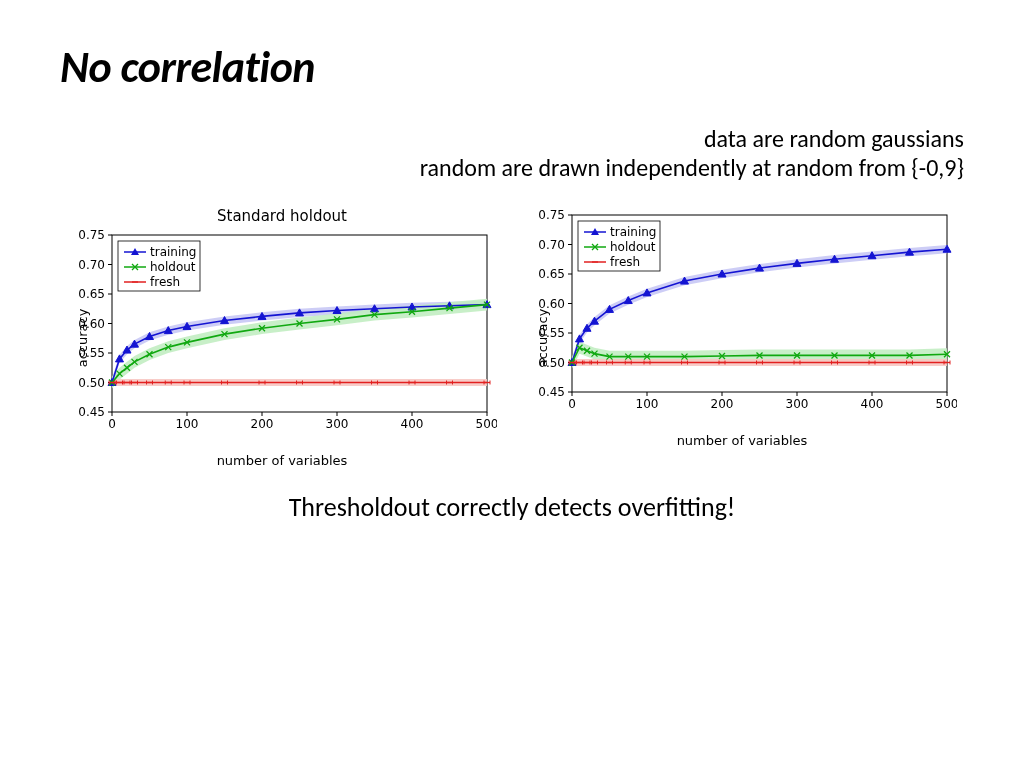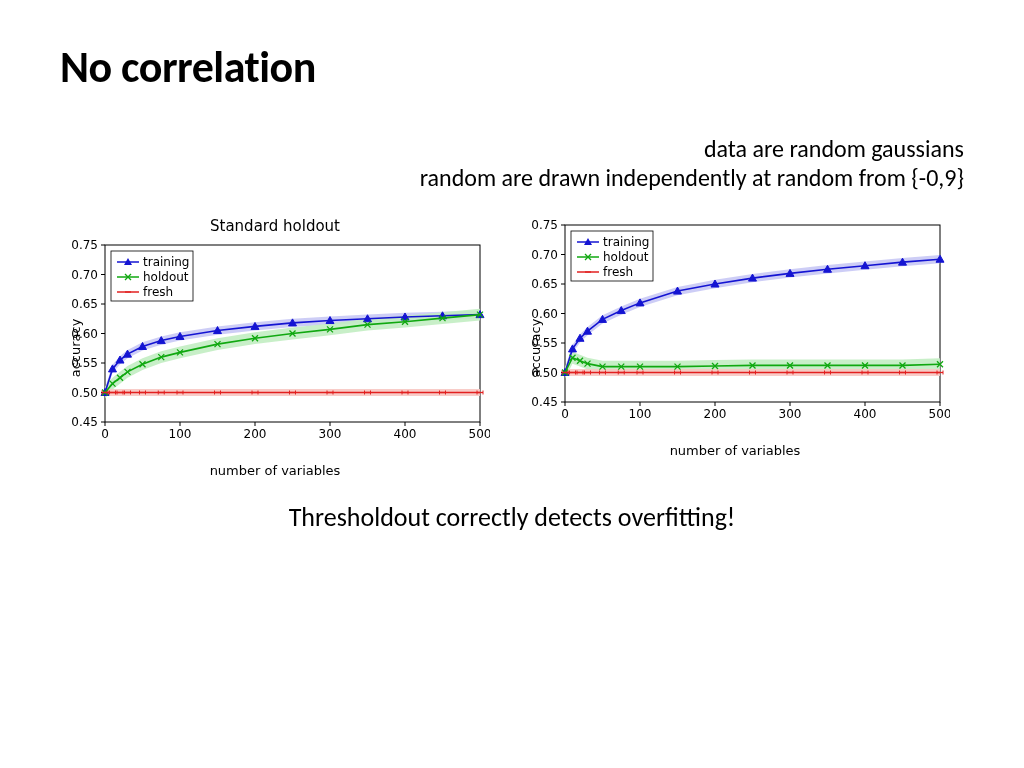--- a/index.html
+++ b/index.html
@@ -5,26 +5,26 @@
   body {
     margin: 0;
     padding: 40px 60px;
     font-family: Calibri, "Segoe UI", Arial, sans-serif;
     background: white;
     width: 1024px;
     height: 768px;
     box-sizing: border-box;
     color: #000;
   }
-  .title-block { margin-bottom: 40px; }
+  .title-block { margin-bottom: 30px; font-style: italic; }
   .title1 { font-size: 44px; font-weight: 400; letter-spacing: -0.5px; }
   .title1 .bold { font-weight: 700; }
   .subtitle-block { text-align: right; font-size: 24px; margin-bottom: 25px; }
   .subtitle-block .ital { }
-  .charts-row { display: flex; gap: 30px; }
+  .charts-row { display: flex; gap: 30px; justify-content: center; }
   .chart-container { position: relative; }
   .chart-title { text-align: center; font-family: "DejaVu Sans", Arial, sans-serif; font-size: 15px; margin-bottom: 2px; }
   svg { display: block; }
   .ylabel { position: absolute; left: -14px; top: 50%; transform: translateY(-50%) rotate(-90deg); font-size: 13px; font-family: "DejaVu Sans", Arial, sans-serif; }
   .xlabel { text-align: center; font-size: 13px; font-family: "DejaVu Sans", Arial, sans-serif; margin-top: 16px; }
   .conclusion { text-align: center; font-size: 26px; margin-top: 23px; }
   .ticklabel { font-family: "DejaVu Sans", Arial, sans-serif; font-size: 12px; }
   .legend-box { font-family: "DejaVu Sans", Arial, sans-serif; font-size: 12px; }
 </style>
 </head>

